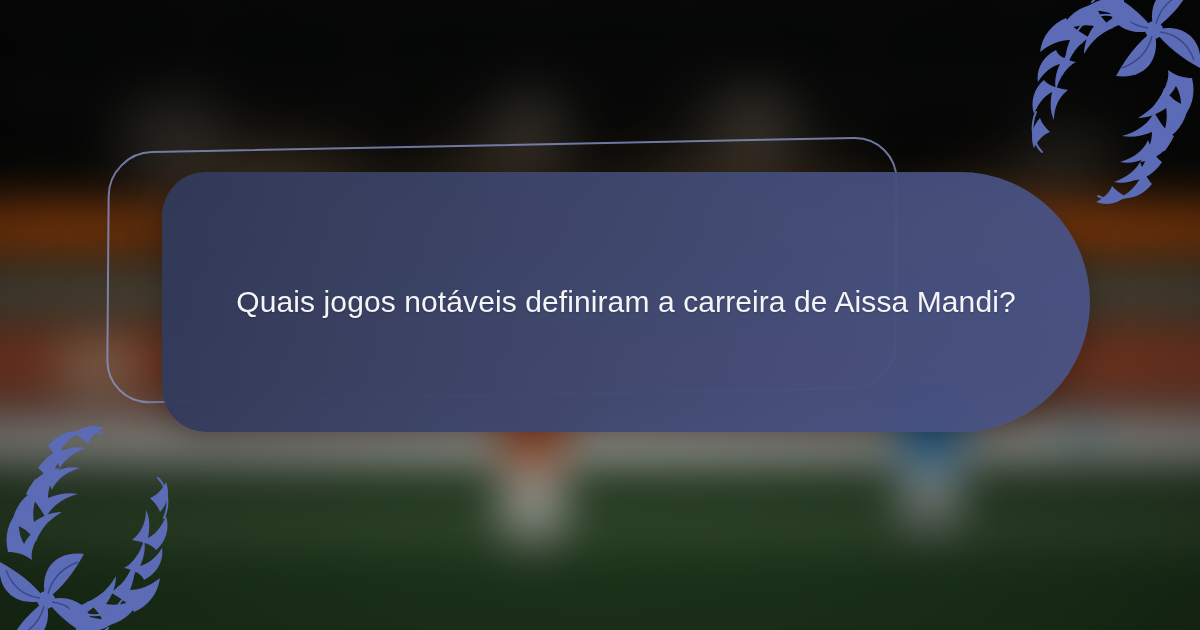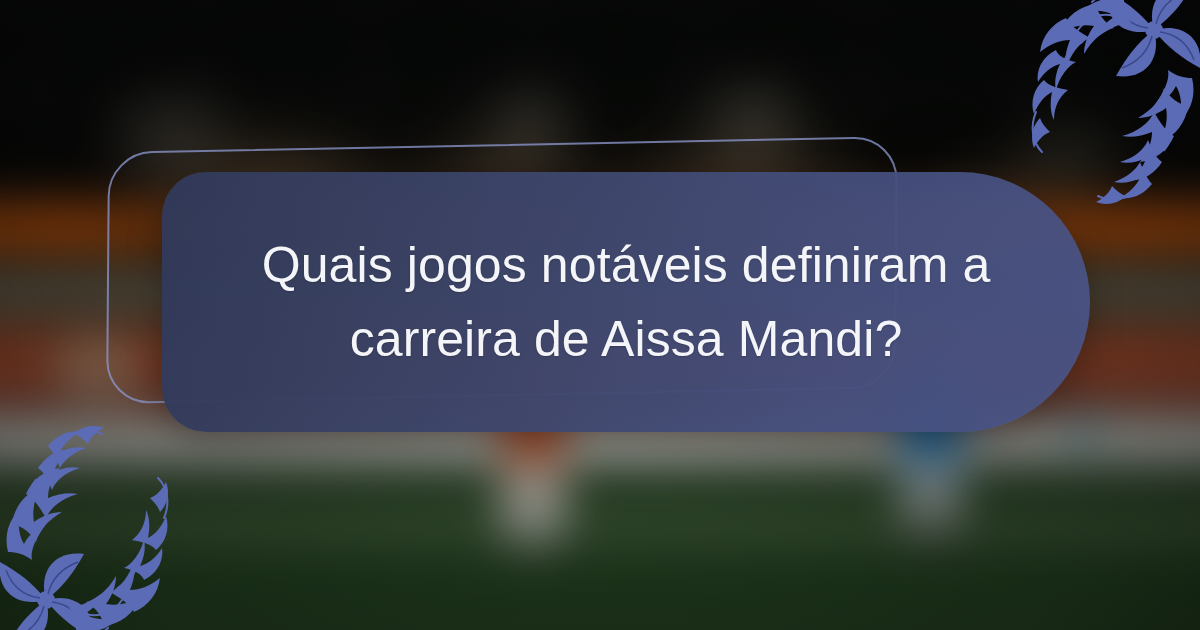--- a/index.html
+++ b/index.html
@@ -240,21 +240,21 @@
     justify-content: center;
     box-sizing: border-box;
     padding: 0 70px;
   }
 
   .card-question {
     margin: 0;
     width: 100%;
     text-align: center;
     color: #f4f5f8;
-    font-size: 50px;
+    font-size: 30px;
     line-height: 1.48;
     font-weight: 400;
     letter-spacing: 0.1px;
     text-shadow: 0 1px 2px rgba(0,0,0,0.18);
   }
 </style>
 </head>
 <body>
 
 <div id="stage">

